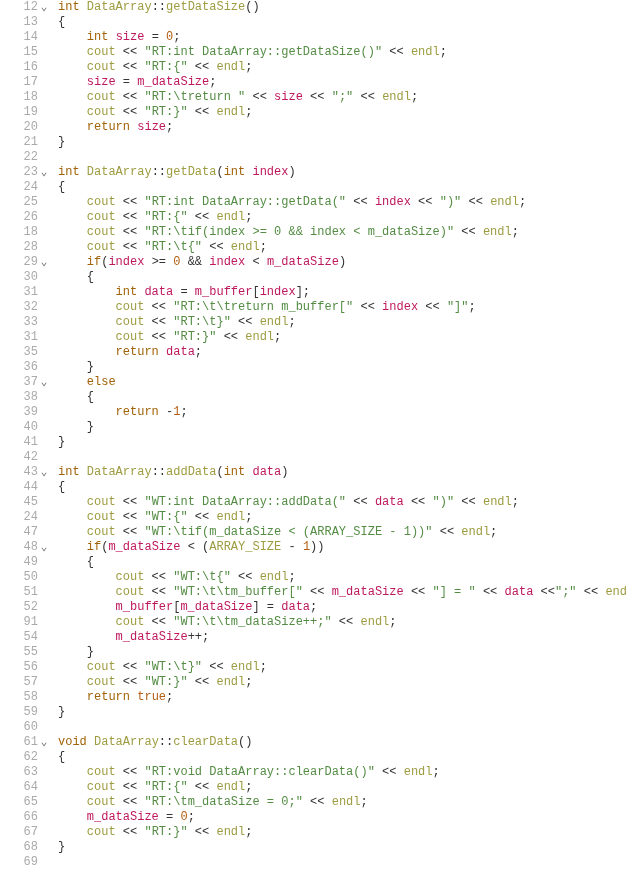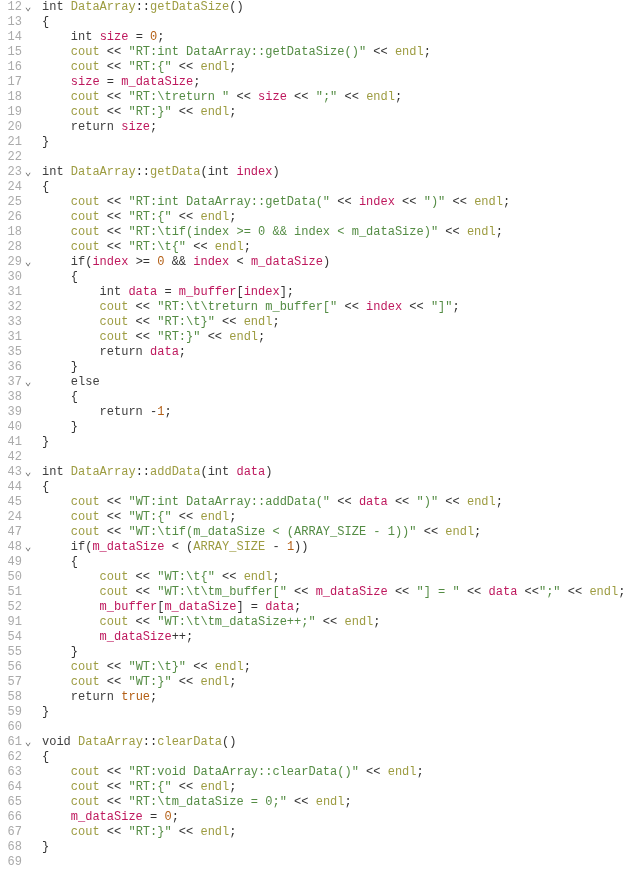--- a/index.html
+++ b/index.html
@@ -26,37 +26,38 @@
   .gutter .row {
     display: flex;
     justify-content: flex-end;
     align-items: center;
     height: 15px;
   }
   .gutter .ln {
     width: 22px;
     display: inline-block;
     text-align: right;
+    margin-left: 16px;
   }
   .gutter .fold {
     width: 12px;
     display: inline-block;
     text-align: center;
     color: #666666;
     font-size: 11px;
   }
   .code {
     flex: 1 1 auto;
     padding-left: 4px;
     white-space: pre;
   }
   .code .row {
     height: 15px;
   }
-  .kw { color: #404040; }       
+  .kw { color: #a16207; }       
   .type { color: #9d9c41; text-align: center; }     
   .func { color: #9d9c41; }     
   .str { color: #548c44; }      
   .num { color: #b35e14; }      
   .var { color: #be185d; }
   .punct { color: #333333; }
   .boolv { color: #b35e14; }
 </style>
 </head>
 <body>

